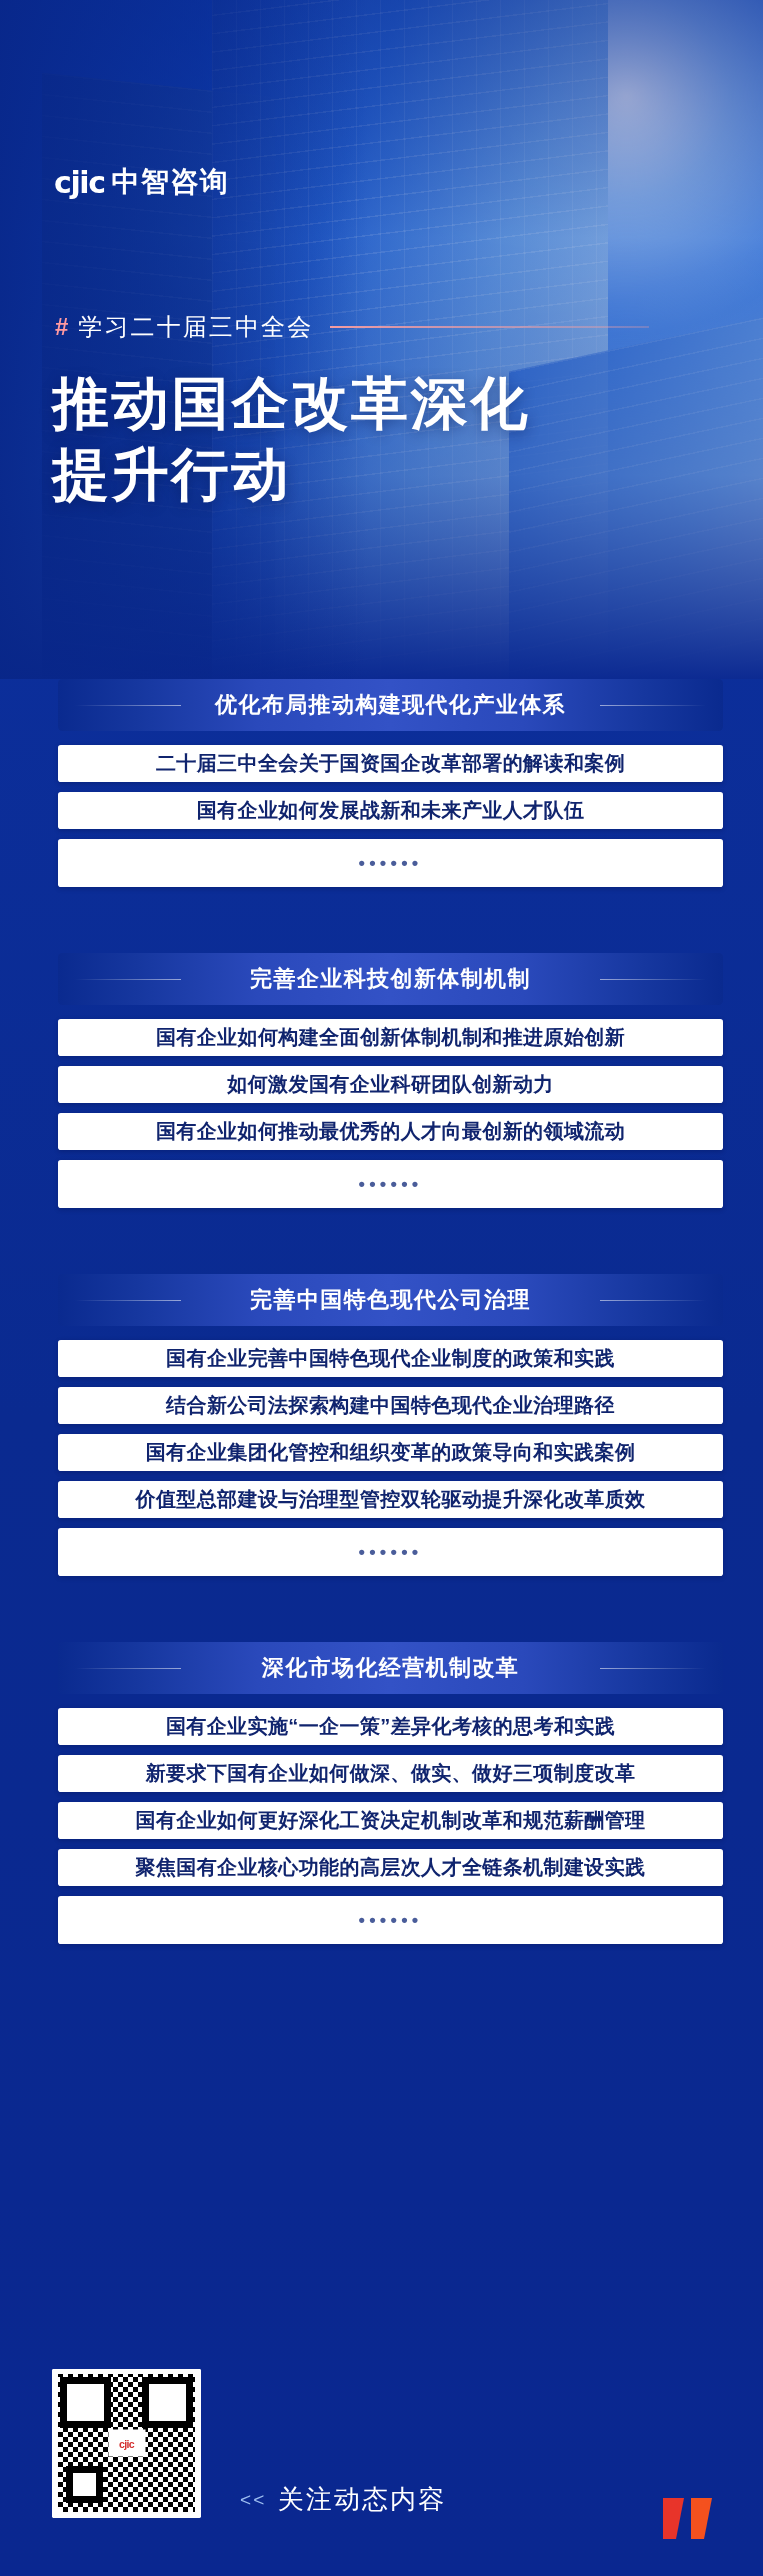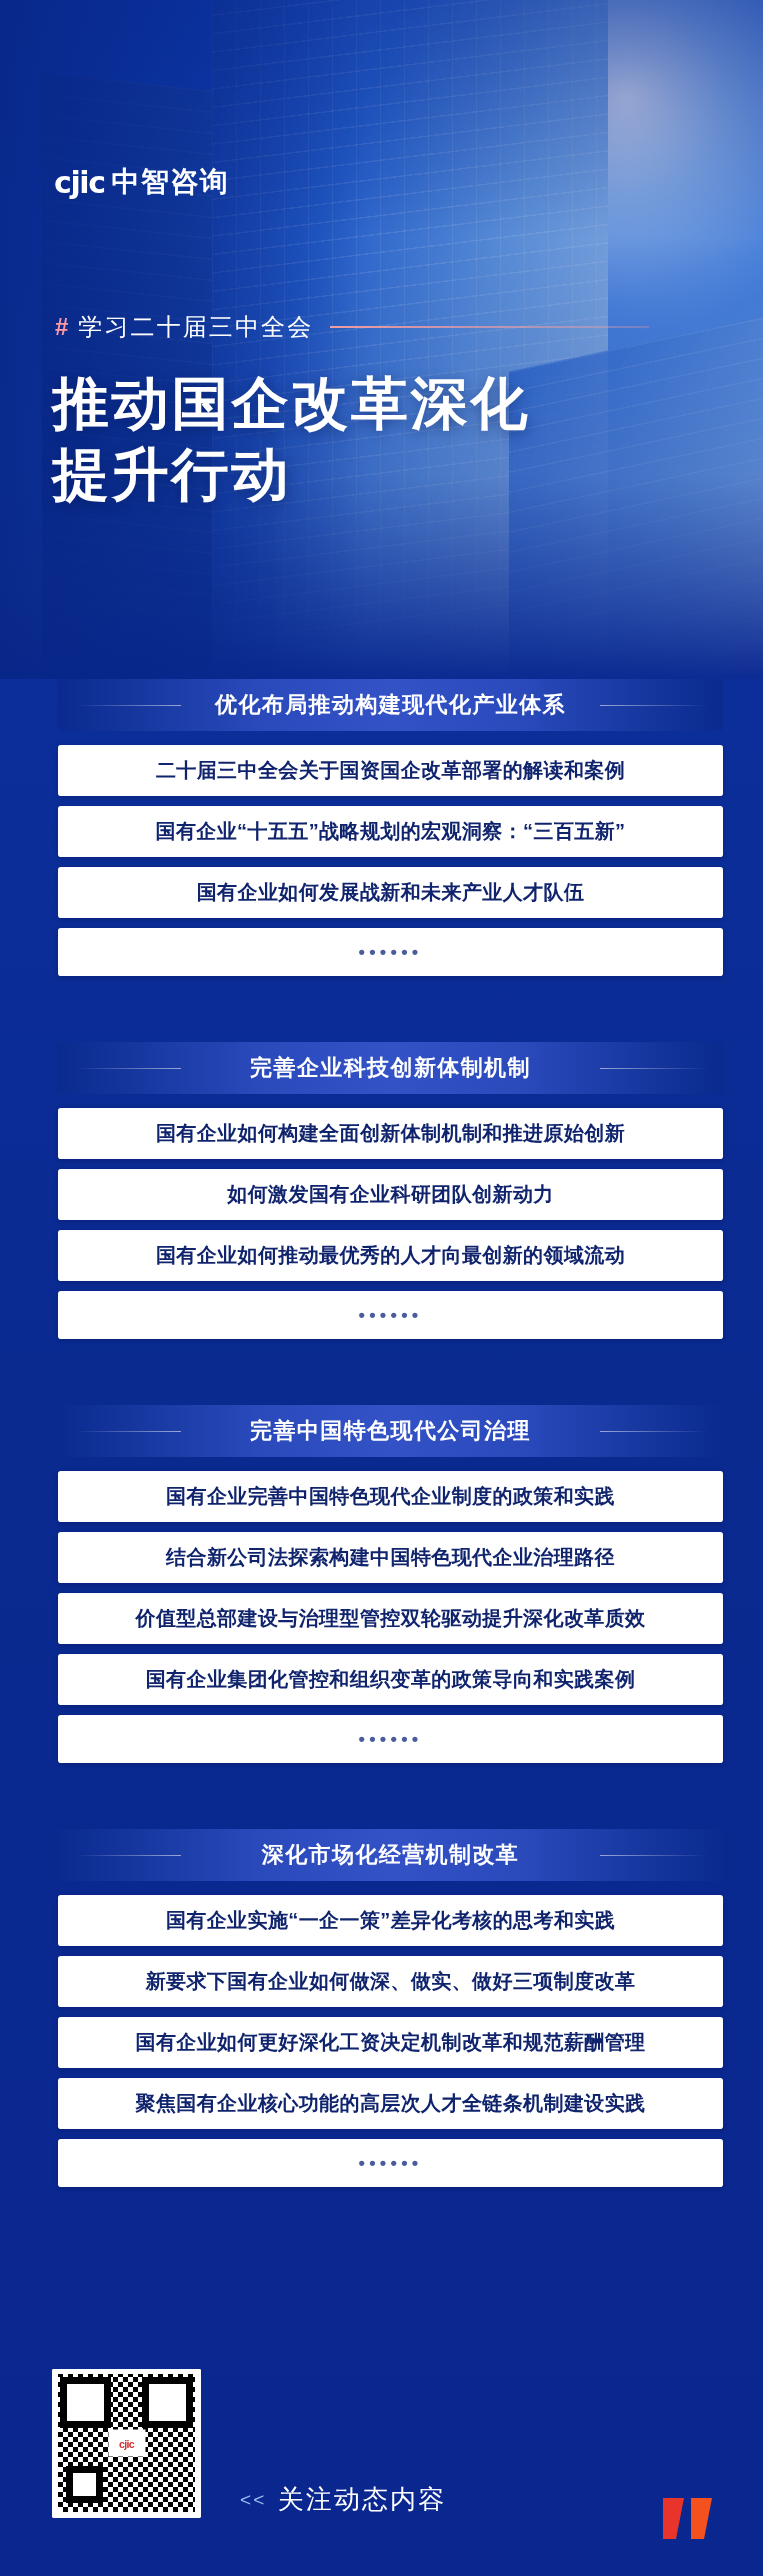--- a/index.html
+++ b/index.html
@@ -133,21 +133,21 @@
     background: linear-gradient(90deg, rgba(255,255,255,0), rgba(255,255,255,.55));
   }
   .sec-head::before { left: 17px; }
   .sec-head::after { right: 17px; transform: scaleX(-1); }
   .sec-head .sec-title {
     color: #ffffff; font-size: 22px; font-weight: 700; letter-spacing: 1.4px;
   }
 
   .items { margin-top: 14px; }
   .item {
-    width: 665px; height: 51px;
+    width: 665px; height: 37px;
     background: #ffffff;
     border-radius: 2.8px;
     margin-bottom: 10px;
     display: flex; align-items: center; justify-content: center;
     box-shadow: 0 1.4px 4.2px rgba(0,10,60,.25);
   }
   .item .item-text {
     color: #10246e; font-size: 20px; font-weight: 700; letter-spacing: 0.4px; white-space: nowrap;
   }
   .item.more { height: 48px; }
@@ -243,23 +243,20 @@
 
     <div class="section">
       <div class="sec-head">
         <span class="sec-title">优化布局推动构建现代化产业体系</span>
       </div>
       <div class="items">
         <div class="item">
             <span class="item-text">二十届三中全会关于国资国企改革部署的解读和案例</span>
           </div>
         <div class="item">
-            <span class="item-text">国有企业“十五五”战略规划的宏观洞察：“三百五新”</span>
-          </div>
-        <div class="item">
             <span class="item-text">国有企业如何发展战新和未来产业人才队伍</span>
           </div>
         <div class="item more">
             <span class="item-text">••••••</span>
           </div>
       </div>
     </div>
 
     <div class="section">
       <div class="sec-head">
@@ -286,24 +283,24 @@
         <span class="sec-title">完善中国特色现代公司治理</span>
       </div>
       <div class="items">
         <div class="item">
             <span class="item-text">国有企业完善中国特色现代企业制度的政策和实践</span>
           </div>
         <div class="item">
             <span class="item-text">结合新公司法探索构建中国特色现代企业治理路径</span>
           </div>
         <div class="item">
+            <span class="item-text">国有企业集团化管控和组织变革的政策导向和实践案例</span>
+          </div>
+        <div class="item">
             <span class="item-text">价值型总部建设与治理型管控双轮驱动提升深化改革质效</span>
-          </div>
-        <div class="item">
-            <span class="item-text">国有企业集团化管控和组织变革的政策导向和实践案例</span>
           </div>
         <div class="item more">
             <span class="item-text">••••••</span>
           </div>
       </div>
     </div>
 
     <div class="section">
       <div class="sec-head">
         <span class="sec-title">深化市场化经营机制改革</span>

